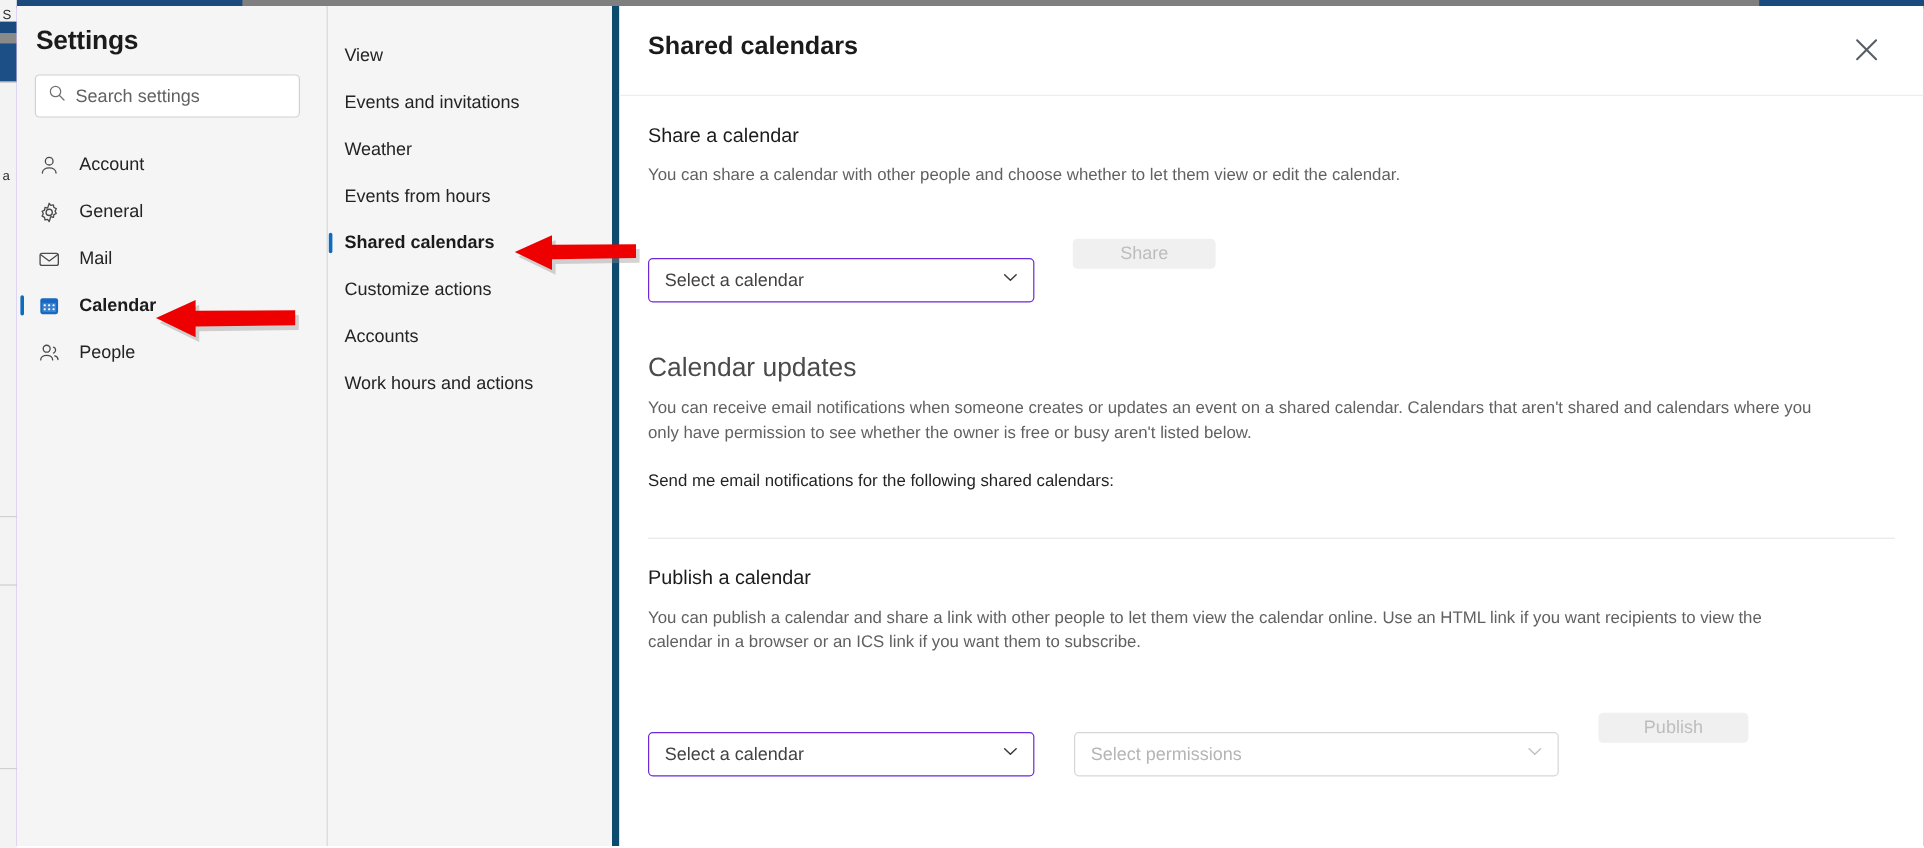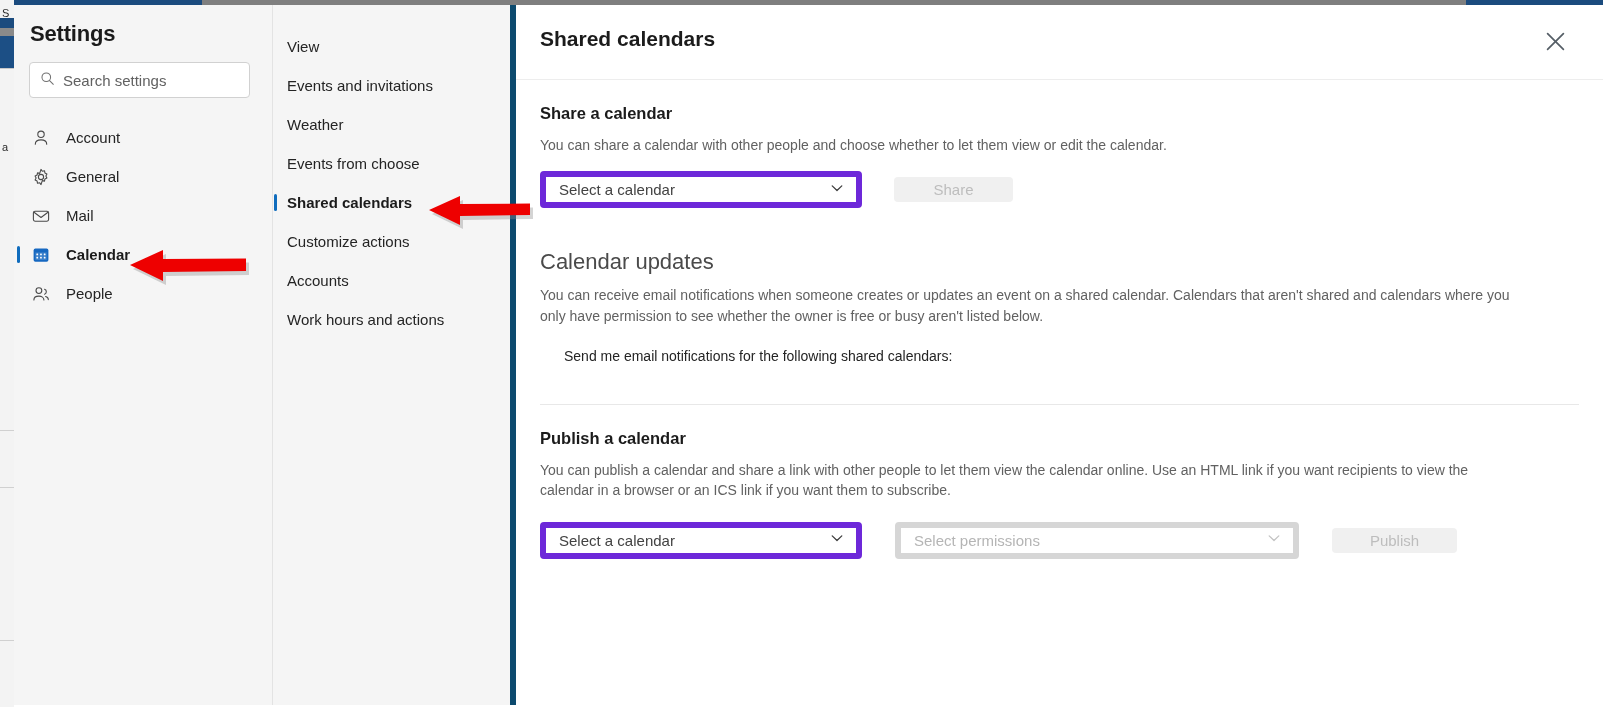--- a/index.html
+++ b/index.html
@@ -202,56 +202,57 @@
     display: flex; align-items: center; justify-content: center;
     cursor: pointer;
     background: transparent;
     border: none;
   }
 
   #main-body { position: relative; padding: 0 24px; }
 
   .section-h2 {
     font-size: 16.5px;
-    font-weight: bold;
+    font-weight: normal;
     color: #1b1b1b;
     margin-top: 24px;
   }
   .section-h2.light {
     font-weight: normal;
     font-size: 22px;
     color: #4a4a4a;
   }
   .body-text {
     font-size: 14px;
     color: #616161;
     line-height: 1.45;
     margin-top: 12px;
     max-width: 985px;
   }
-  .body-text.dark { color: #242424; margin-left: 24px; }
+  .body-text.dark { color: #242424; }
 
   .row {
     display: flex;
     align-items: center;
     gap: 32px;
     margin-top: 16px;
   }
 
   .combobox {
     width: 322px;
     height: 37px;
     background: #ffffff;
-    border: 6px solid #6d28d9;
+    border: 1px solid #6d28d9;
     border-radius: 4px;
     display: flex;
     align-items: center;
     justify-content: space-between;
     padding: 0 11px 0 13px;
     cursor: pointer;
+    margin-top: 44px;
   }
   .combobox .cb-text {
     font-size: 15px;
     color: #424242;
   }
   .combobox.disabled { border-color: #d6d6d6; gap: 20px; }
   .combobox.disabled .cb-text { color: #b5b5b5; }
   .combobox.disabled svg path { stroke: #c2c2c2; }
 
   .flat-button {
@@ -388,21 +389,21 @@
       <div class="subnav-item">
         <span class="subnav-label">View</span>
       </div>
       <div class="subnav-item">
         <span class="subnav-label">Events and invitations</span>
       </div>
       <div class="subnav-item">
         <span class="subnav-label">Weather</span>
       </div>
       <div class="subnav-item">
-        <span class="subnav-label">Events from choose</span>
+        <span class="subnav-label">Events from hours</span>
       </div>
       <div class="subnav-item selected">
         <span class="subnav-label">Shared calendars</span>
       </div>
       <div class="subnav-item">
         <span class="subnav-label">Customize actions</span>
       </div>
       <div class="subnav-item">
         <span class="subnav-label">Accounts</span>
       </div>

